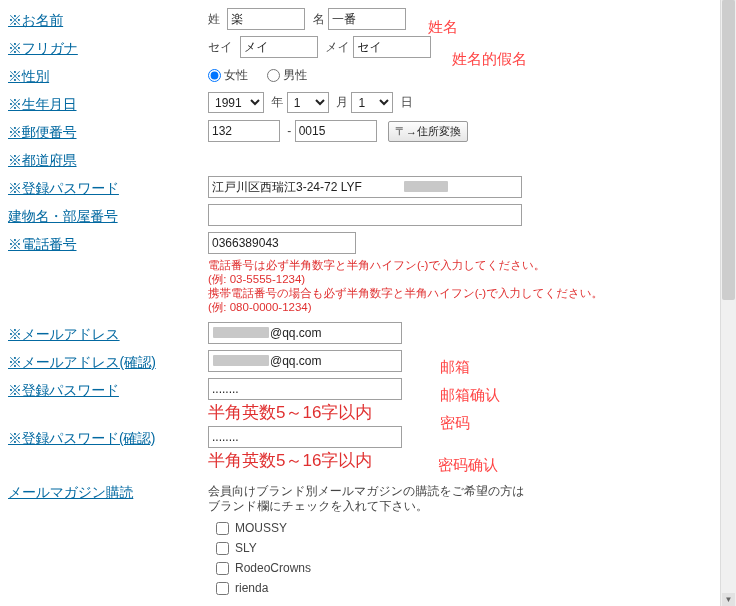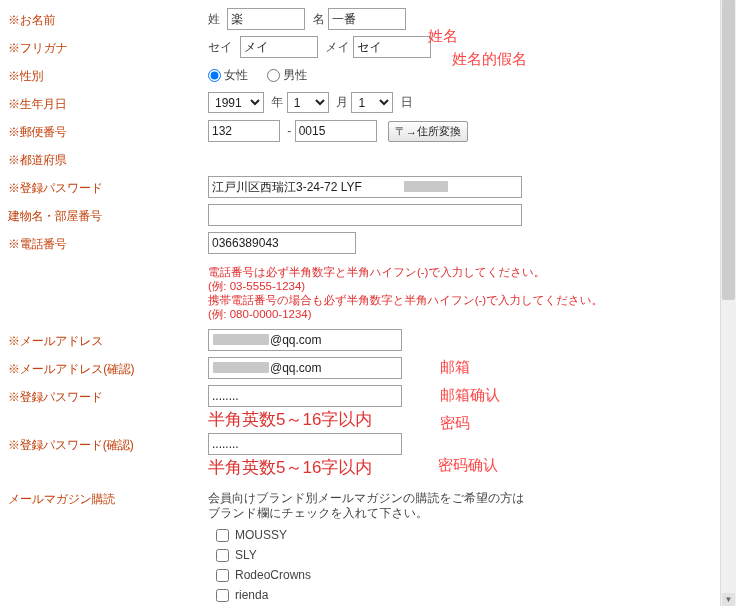--- a/index.html
+++ b/index.html
@@ -21,24 +21,25 @@
   }
   .row {
     display: flex;
     align-items: flex-start;
     min-height: 28px;
     padding: 0 0 0 8px;
   }
   .label {
     width: 200px;
     flex: 0 0 200px;
-    font-size: 12px;
-    color: #c2410c;
+    font-size: 14px;
+    color: #0369a1;
     padding-top: 6px;
     letter-spacing: -0.3px;
+    text-decoration: underline;
   }
   .field {
     flex: 1 1 auto;
     padding-top: 2px;
     position: relative;
   }
   input[type="text"], input[type="password"] {
     font-family: "Liberation Sans", sans-serif;
     font-size: 12px;
     border: 1px solid #a0a0a0;
@@ -83,21 +84,21 @@
     position: absolute;
     color: #ff4444;
     font-size: 15px;
     white-space: nowrap;
     pointer-events: none;
   }
   .note {
     color: #e03030;
     font-size: 11.5px;
     line-height: 14px;
-    margin-top: 11px;
+    margin-top: 4px;
     max-width: 420px;
   }
   .hint {
     color: #e03030;
     font-size: 17px;
     margin-top: 1px;
   }
   .radio-wrap {
     padding-top: 5px;
   }
@@ -328,21 +329,21 @@
         <div class="chk-item">
             <input type="checkbox" style="">
             <span>rienda</span>
           </div>
 
       </div>
     </div>
   </div>
 </div>
 
-<div class="annot" style="left:428px; top:27px">姓名</div>
+<div class="annot" style="left:428px; top:18px">姓名</div>
 <div class="annot" style="left:452px; top:50px">姓名的假名</div>
 <div class="annot" style="left:440px; top:358px">邮箱</div>
 <div class="annot" style="left:440px; top:386px">邮箱确认</div>
 <div class="annot" style="left:440px; top:414px">密码</div>
 <div class="annot" style="left:438px; top:456px">密码确认</div>
 
 <div class="sb">
   <div class="sb-up">▲</div>
   <div class="sb-thumb"></div>
   <div class="sb-dn">▼</div>

